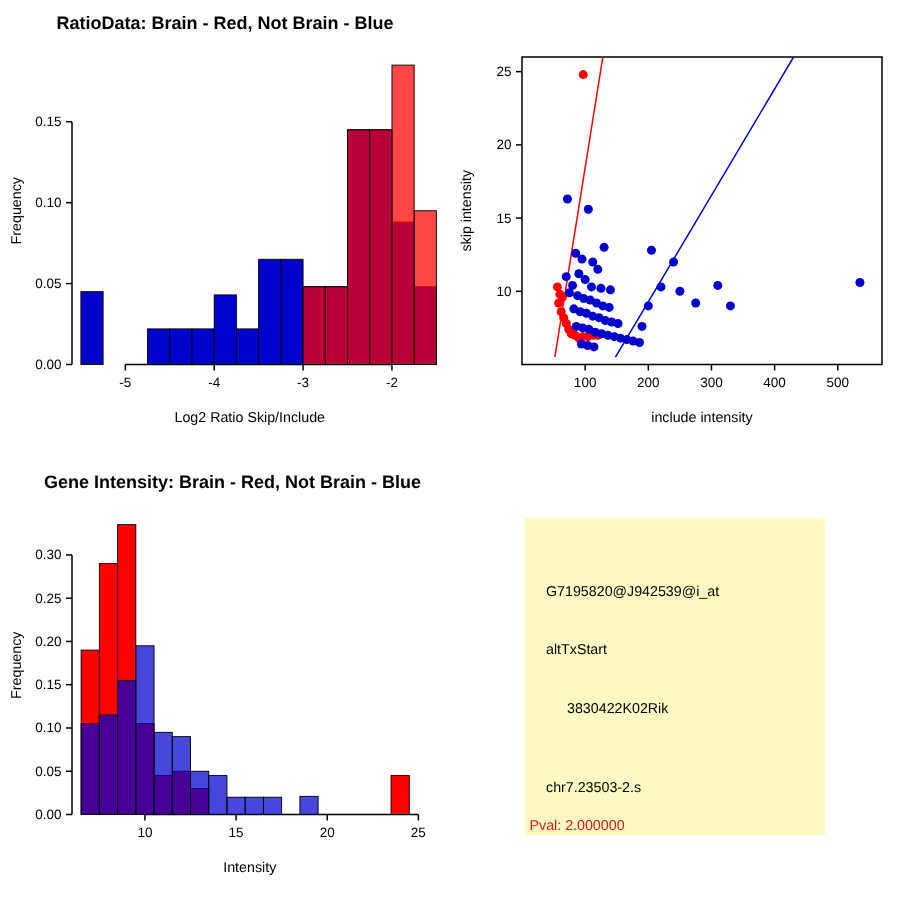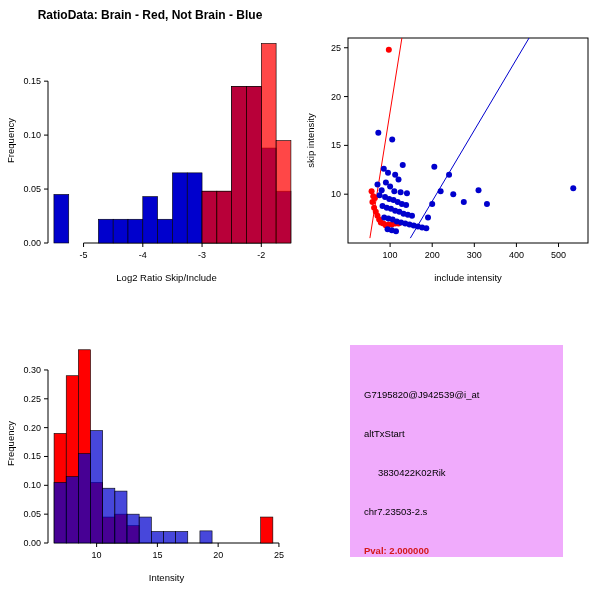--- a/index.html
+++ b/index.html
@@ -14,22 +14,21 @@
   .ptitle{
     font-size:12px;font-weight:bold;color:#000;
     text-align:center;white-space:nowrap;
   }
   svg{display:block;}
   text{font-family:"Liberation Sans", sans-serif;}
   .axlabel{font-size:9.5px;fill:#000;}
   .ticklabel{font-size:9px;fill:#000;}
   .infobox{
     position:absolute;
-    background:#f0abfc;
-    padding-left:13px;
+    background:#fef9c3;
   }
   .infoline{
     font-size:9.5px;color:#000;
     position:absolute;white-space:nowrap;
   }
   .infoline.pval{color:#d41919;}
 </style>
 </head>
 <body>
 
@@ -175,20 +174,21 @@
         <circle cx="149.05263157894737" cy="174.66666666666669" r="3" fill="#0000cd"></circle>
         <circle cx="134.31578947368422" cy="166.85714285714286" r="3" fill="#0000cd"></circle>
         <circle cx="128" cy="217.61904761904762" r="3" fill="#0000cd"></circle>
       </g>
       <text x="168" y="281" class="axlabel" text-anchor="middle">include intensity</text>
       <text x="14" y="140.5" class="axlabel" text-anchor="middle" transform="rotate(-90 14 140.5)">skip intensity</text>
     </svg>
 </div>
 
 <div class="panel" style="left:0;top:300px;width:300px;height:300px;">
+  <div class="ptitle" style="position:absolute;left:0;top:14px;width:310px;">Gene Intensity: Brain - Red, Not Brain - Blue</div>
   <svg id="svg-hist-intensity" width="300" height="300">
       <line x1="96.61538461538461" y1="243" x2="278.9230769230769" y2="243" stroke="#000" stroke-width="1"></line>
       <line x1="96.61538461538461" y1="243" x2="96.61538461538461" y2="247" stroke="#000" stroke-width="1"></line>
       <text x="96.61538461538461" y="258" class="ticklabel" text-anchor="middle">10</text>
       <line x1="157.3846153846154" y1="243" x2="157.3846153846154" y2="247" stroke="#000" stroke-width="1"></line>
       <text x="157.3846153846154" y="258" class="ticklabel" text-anchor="middle">15</text>
       <line x1="218.15384615384616" y1="243" x2="218.15384615384616" y2="247" stroke="#000" stroke-width="1"></line>
       <text x="218.15384615384616" y="258" class="ticklabel" text-anchor="middle">20</text>
       <line x1="278.9230769230769" y1="243" x2="278.9230769230769" y2="247" stroke="#000" stroke-width="1"></line>
       <text x="278.9230769230769" y="258" class="ticklabel" text-anchor="middle">25</text>
@@ -230,16 +230,16 @@
       <text x="166.5" y="281" class="axlabel" text-anchor="middle">Intensity</text>
       <text x="14" y="143.5" class="axlabel" text-anchor="middle" transform="rotate(-90 14 143.5)">Frequency</text>
     </svg>
 </div>
 
 <div class="panel" style="left:300px;top:300px;width:300px;height:300px;">
   <div class="infobox" style="left:50px;top:45px;width:200px;height:212px;">
     <div class="infoline" style="left:14px;top:44px;">G7195820@J942539@i_at</div>
     <div class="infoline" style="left:14px;top:83px;text-align:center;">altTxStart</div>
     <div class="infoline" style="left:28px;top:122px;">3830422K02Rik</div>
-    <div class="infoline" style="left:14px;top:161px;">chr7.23503-2.s</div>
-    <div class="infoline pval" style="left:14px;top:200px;font-weight:bold;">Pval: 2.000000</div>
+    <div class="infoline" style="left:14px;top:175px;">chr7.23503-2.s</div>
+    <div class="infoline pval" style="left:3px;top:200px;">Pval: 2.000000</div>
   </div>
 </div>
 
 </body></html>

